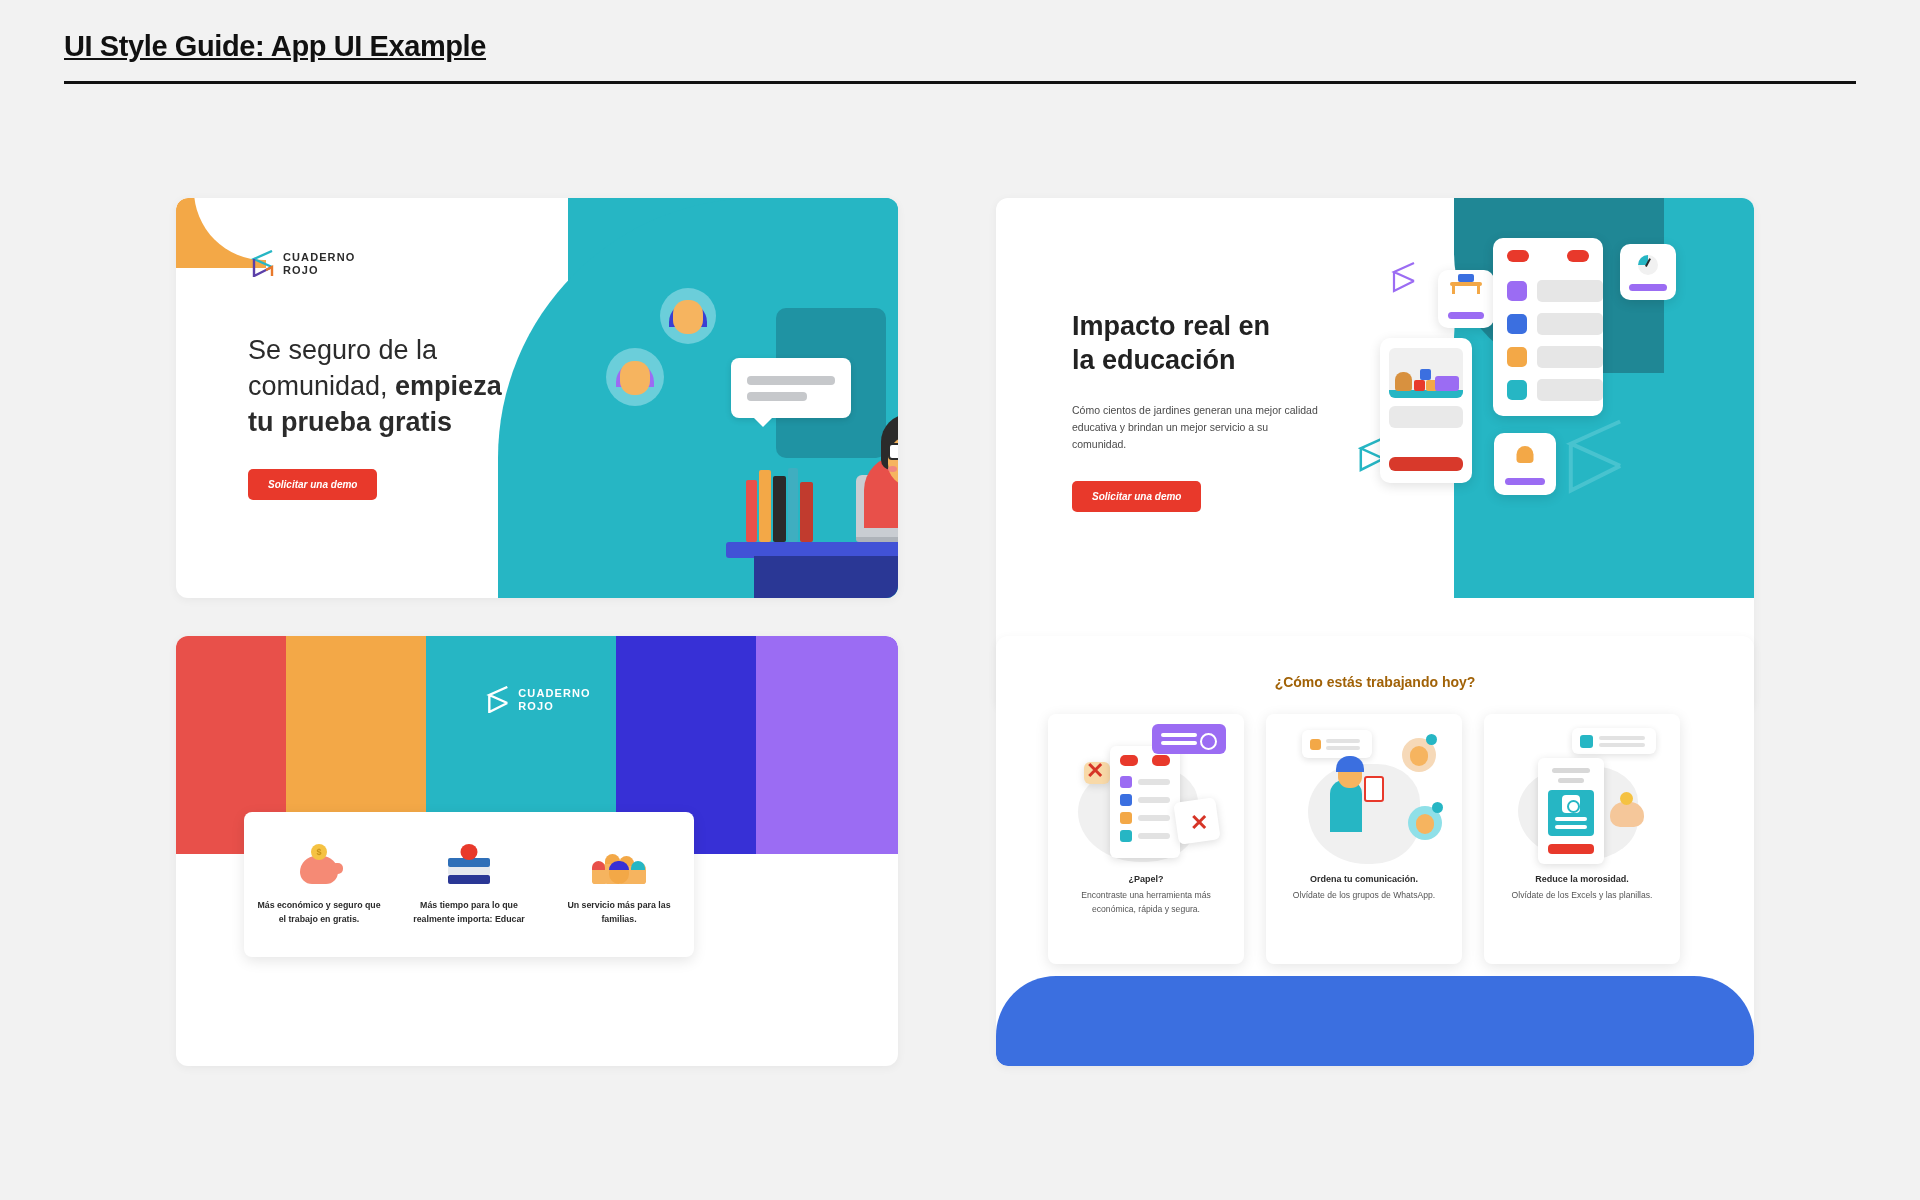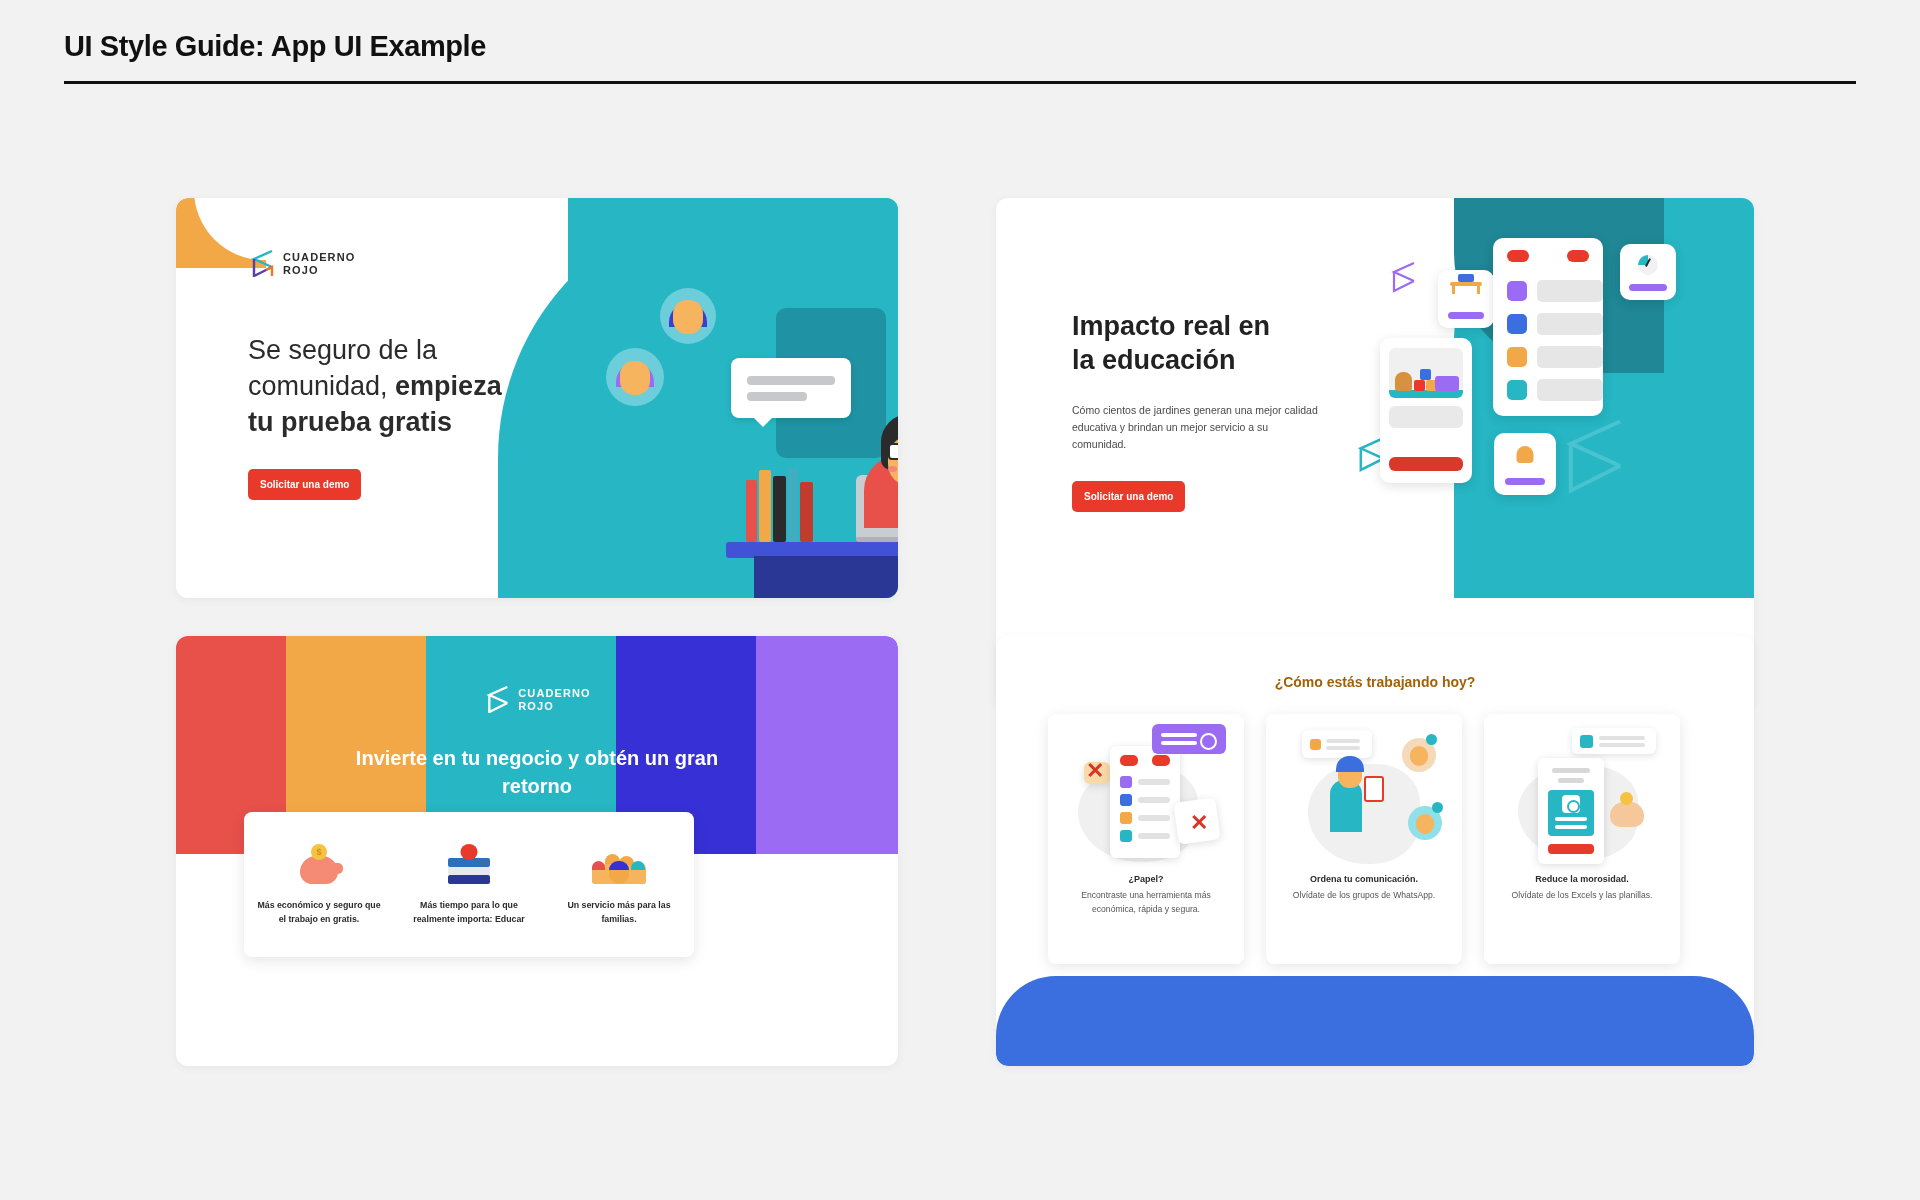--- a/index.html
+++ b/index.html
@@ -5,21 +5,21 @@
   html,body{margin:0;padding:0;}
   body{
     width:1920px;height:1200px;
     background:#f2f2f2;
     font-family:"Liberation Sans",sans-serif;
     overflow:hidden;
     position:relative;
   }
   
   .page-header{position:absolute;left:64px;top:30px;width:1792px;}
-  .page-title{font-size:29px;font-weight:bold;color:#111;letter-spacing:-0.4px;}
+  .page-title{font-size:29px;font-weight:bold;color:#111;letter-spacing:-0.4px;text-decoration:underline;}
   .header-rule{margin-top:18px;height:3px;background:#111;width:100%;}
 
   
   .grid{position:absolute;left:176px;top:198px;width:1580px;display:grid;
         grid-template-columns:722px 758px;grid-template-rows:400px 1fr;
         column-gap:98px;row-gap:38px;}
   .card{background:#fff;border-radius:12px;position:relative;overflow:hidden;
         box-shadow:0 2px 10px rgba(0,0,0,.05);}
 
   
@@ -32,22 +32,22 @@
            border-radius:260px 0 0 0;}
   .c1-blob2{position:absolute;right:0;top:0;width:330px;height:400px;background:#26B6C4;}
   .c1-left{position:absolute;left:72px;top:52px;width:270px;}
   .logo{display:flex;align-items:center;gap:9px;}
   .logo-mark{width:26px;height:27px;flex:0 0 auto;}
   .logo-text{font-size:11px;font-weight:bold;line-height:1.18;letter-spacing:1.1px;color:#2b2b2b;}
   .logo-text.white{color:#fff;}
   .c1-head{margin-top:56px;font-size:27px;line-height:1.33;color:#2b2b2b;font-weight:300;}
   .c1-head b{font-weight:bold;}
   .btn-demo{display:inline-block;margin-top:28px;background:#E8392B;color:#fff;
-            font-size:10px;font-weight:bold;padding:10px 12px;border-radius:5px;
-            border:none;cursor:pointer;font-family:inherit;}
+            font-size:10px;font-weight:bold;padding:10px 20px;border-radius:5px;
+            border:none;cursor:pointer;font-family:inherit;font-style:italic;}
   
   .desk{position:absolute;left:560px;bottom:0;width:330px;height:300px;}
   .desk-top{position:absolute;left:-10px;bottom:40px;width:345px;height:16px;background:#4152D6;border-radius:3px;}
   .desk-body{position:absolute;left:18px;bottom:0;width:290px;height:42px;background:#2A3795;}
   .laptop{position:absolute;left:120px;bottom:56px;width:110px;height:62px;background:#C9CDD2;
           border-radius:6px 6px 3px 3px;border-bottom:5px solid #AEB3B9;}
   .laptop::after{content:"";position:absolute;left:47px;top:26px;width:15px;height:15px;background:#fff;border-radius:50%;}
   .person-body{position:absolute;left:128px;bottom:70px;width:94px;height:72px;background:#E8504A;border-radius:34px 34px 0 0;}
   .person-hair{position:absolute;left:145px;bottom:128px;width:60px;height:56px;background:#2b2b2b;border-radius:28px 28px 10px 10px;}
   .person-face{position:absolute;left:152px;bottom:112px;width:46px;height:50px;background:#F6B45F;border-radius:22px;z-index:2;}
@@ -293,21 +293,20 @@
     <div class="c3-logo">
       <svg class="logo-mark" viewBox="0 0 26 27">
         <path d="M24 1 L6 9 L24 17 M6 9 L6 26 L24 17" fill="none" stroke="#fff" stroke-width="2.4"></path>
       </svg>
       <div class="logo-text white">
         <div>CUADERNO</div>
           <div>ROJO</div>
       </div>
     </div>
 
-    <div class="c3-head">Invierte en tu negocio y obtén un gran retorno</div>
 
     <div class="c3-panel">
       <div class="feat">
         <div class="feat-ico">
           <div class="piggy"></div>
             <div class="coin">$</div>
         </div>
         <div class="feat-txt">Más económico y seguro que el trabajo en gratis.</div>
       </div>
       <div class="feat">

